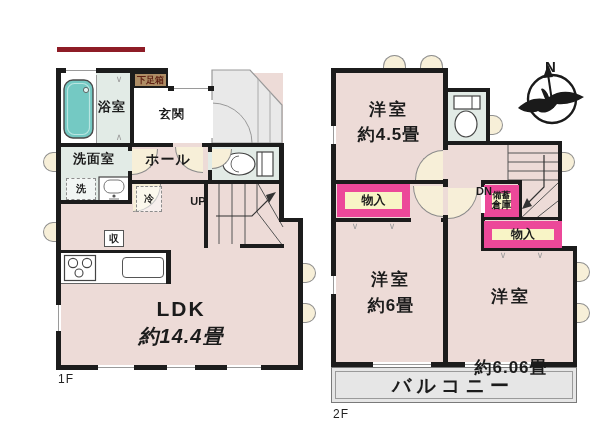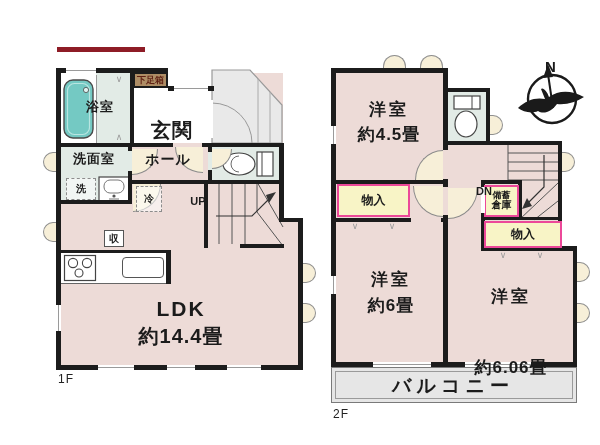--- a/index.html
+++ b/index.html
@@ -16,21 +16,21 @@
   .case.up{border-radius:12px 12px 0 0;border-bottom:none;}
   .arc{position:absolute;background:#f7efd8;border:0 solid #8a8a8a;box-sizing:border-box;}
   .arc.tl{border-radius:0 0 100% 0;border-right-width:1px;border-bottom-width:1px;}
   .arc.tr{border-radius:0 0 0 100%;border-left-width:1px;border-bottom-width:1px;}
   .arc.br{border-radius:100% 0 0 0;border-left-width:1px;border-top-width:1px;}
   .lbl{position:absolute;transform:translate(-50%,-50%);color:#1b1b1b;white-space:nowrap;
        font-weight:bold;letter-spacing:1px;}
   .box{position:absolute;box-sizing:border-box;display:flex;align-items:center;justify-content:center;
        font-weight:bold;color:#1b1b1b;white-space:nowrap;}
   .dash{border:1.5px dashed #8c8c8c;background:rgba(255,255,255,.55);}
-  .yellow{background:#f8f4c6;border:2px solid #ec4899;}
+  .yellow{background:#f8f4c6;border:8px solid #ec4899;}
   .fold{position:absolute;color:#9a9a9a;font-size:9px;transform:translate(-50%,-50%);}
 </style>
 </head>
 <body>
 
 <div class="abs" style="left:57px;top:17px;width:88px;height:35px;">
   <div class="abs" style="left:0;top:30px;width:88px;height:5px;background:#8e1c26;"></div>
 </div>
 
 <div class="fill" style="left:60px;top:73px;width:223px;height:292px;background:#eddbd7;"></div>
@@ -139,27 +139,27 @@
 <div class="box dash" style="left:136px;top:186px;width:26px;height:26px;">
   <span style="font-size:10px;">冷</span>
 </div>
 <div class="box" style="left:104px;top:230px;width:20px;height:17px;background:#fff;border:1px solid #555;">
   <span style="font-size:10px;">収</span>
 </div>
 
 <span class="fold" style="left:119px;top:79px;">∨</span>
 <span class="fold" style="left:119px;top:137px;">∧</span>
 
-<span class="lbl" style="left:172px;top:130px;font-size:20px;">玄関</span>
-<span class="lbl" style="left:100px;top:107px;font-size:13px;">浴室</span>
+<span class="lbl" style="left:172px;top:114px;font-size:12px;">玄関</span>
+<span class="lbl" style="left:112px;top:107px;font-size:13px;">浴室</span>
 <span class="lbl" style="left:94px;top:159px;font-size:13px;">洗面室</span>
 <span class="lbl" style="left:168px;top:160px;font-size:14px;">ホール</span>
 <span class="lbl" style="left:198px;top:201px;font-size:11px;letter-spacing:0;">UP</span>
 <span class="lbl" style="left:181px;top:309px;font-size:21px;letter-spacing:2px;">LDK</span>
-<span class="lbl" style="left:181px;top:336px;font-size:20px;">約14.4畳</span>
+<span class="lbl" style="left:181px;top:336px;font-size:20px;font-style:italic;">約14.4畳</span>
 <span class="lbl" style="left:66px;top:379px;font-size:12px;font-weight:normal;color:#222;">1F</span>
 
 <div class="fill" style="left:336px;top:73px;width:112px;height:290px;background:#eddbd7;"></div>
 <div class="fill" style="left:448px;top:92px;width:42px;height:271px;background:#eddbd7;"></div>
 <div class="fill" style="left:490px;top:145px;width:72px;height:218px;background:#eddbd7;"></div>
 <div class="fill" style="left:562px;top:250px;width:15px;height:113px;background:#eddbd7;"></div>
 <div class="fill" style="left:448px;top:92px;width:38px;height:50px;background:#e2ebe6;"></div>
 
 <svg class="abs" style="left:450px;top:94px;" width="34" height="46" viewBox="0 0 34 46">
   <rect x="4" y="2" width="26" height="13" fill="#fff" stroke="#444" stroke-width="1.2"></rect>

